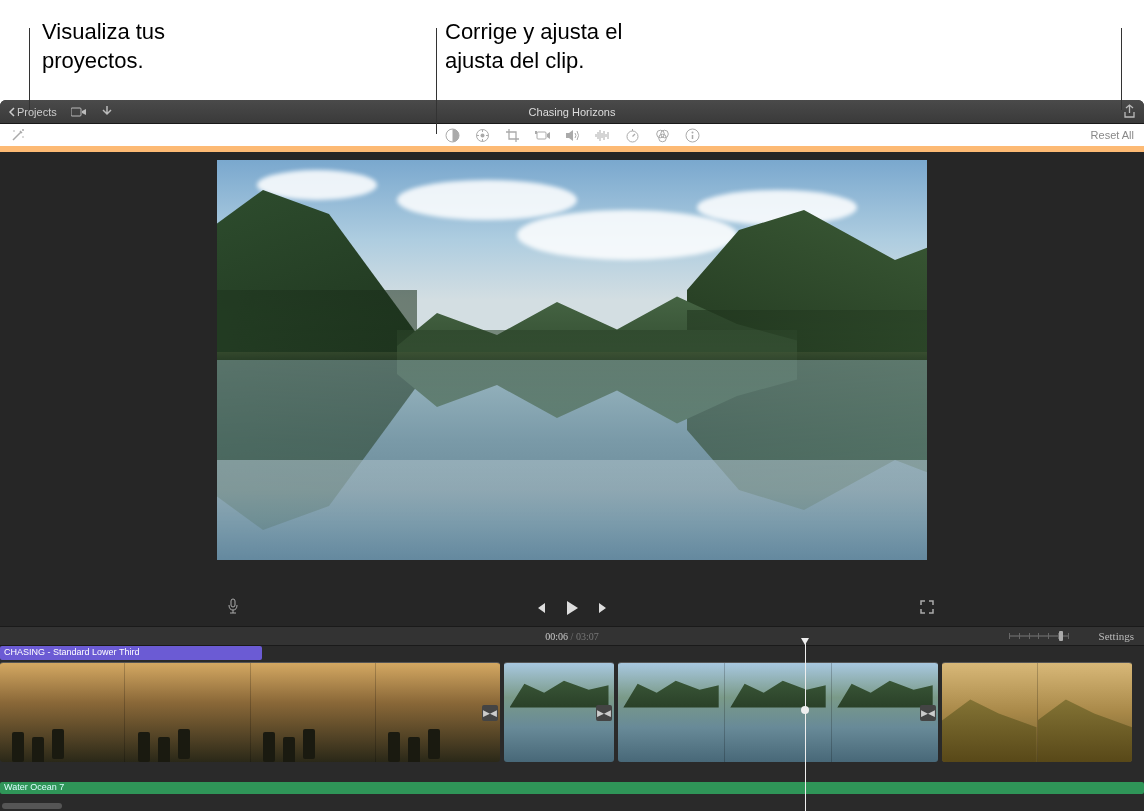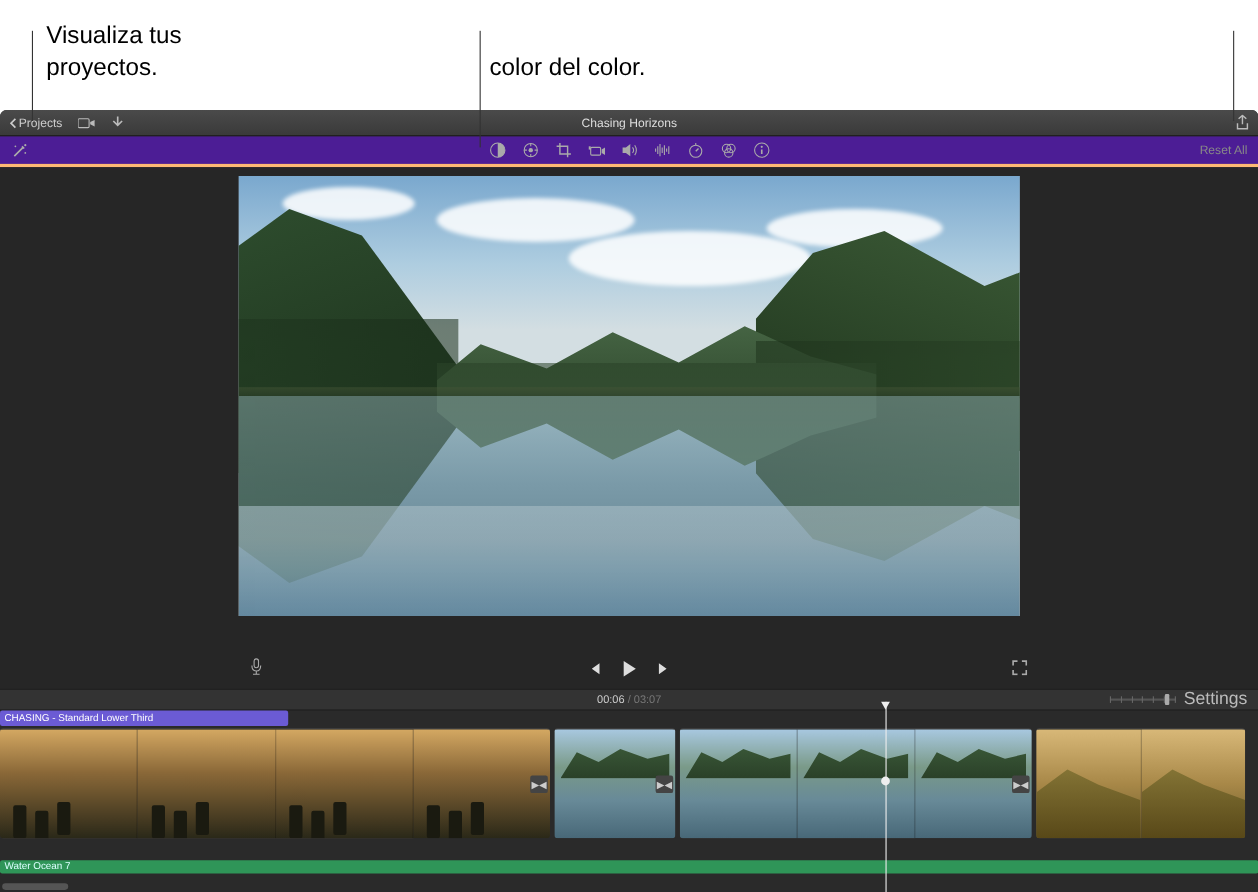--- a/index.html
+++ b/index.html
@@ -82,26 +82,26 @@
     }
     .share-btn {
       margin-left: auto;
       color: #bbb;
       cursor: pointer;
     }
     
     
     .adjust-toolbar {
       height: 28px;
-      background: #4c1d95;
+      background: #ffffff;
       display: flex;
       align-items: center;
       padding: 0 10px;
       position: relative;
-      border-bottom: 3px solid #fdba74;
+      border-bottom: 6px solid #fdba74;
     }
     .wand-icon {
       color: #aaa;
       cursor: pointer;
       font-size: 14px;
     }
     .adjust-icons {
       position: absolute;
       left: 50%;
       transform: translateX(-50%);
@@ -188,20 +188,21 @@
     
     .time-bar {
       height: 20px;
       background: #333;
       display: flex;
       align-items: center;
       justify-content: center;
       position: relative;
       border-top: 1px solid #1a1a1a;
       border-bottom: 1px solid #1a1a1a;
+      font-family: Liberation Serif, serif;
     }
     .time-display { font-size: 10px; color: #ccc; }
     .time-display .total { color: #777; }
     .zoom-slider {
       position: absolute;
       right: 75px;
       display: flex;
       align-items: center;
       gap: 4px;
     }
@@ -211,21 +212,21 @@
       background: #555;
       position: relative;
     }
     .zoom-ticks { position:absolute; inset:0; display:flex; justify-content:space-between;}
     .zoom-ticks span { width:1px; height:6px; background:#666; margin-top:-2px;}
     .zoom-thumb { position:absolute; right:6px; top:-4px; width:4px; height:10px; background:#aaa; border-radius:1px;}
     .settings-link {
       position: absolute;
       right: 10px;
       color: #bbb;
-      font-size: 16px;
+      font-size: 11px;
       cursor: pointer;
     }
     
     
     .timeline {
       flex: 1;
       background: #2a2a2a;
       position: relative;
       height: 165px;
     }
@@ -341,22 +342,22 @@
 <body>
 
 <div class="callouts">
   <div class="callout" style="left:42px; top:18px;">
     <span>Visualiza tus</span><br>
     <span>proyectos.</span>
   </div>
   <div class="callout-line" style="left:29px; top:28px; height:82px;"></div>
 
   <div class="callout" style="left:445px; top:18px;">
-    <br>
-    <span>color del color.</span>
+    <span>Corrige y ajusta el</span><br>
+    <span>ajusta del clip.</span>
   </div>
   <div class="callout-line" style="left:436px; top:28px; height:106px;"></div>
 
   <div class="callout-line" style="right:22px; top:28px; height:82px;"></div>
 </div>
 
 <div class="app-window">
 
   <div class="top-toolbar">
     <div class="projects-back">

